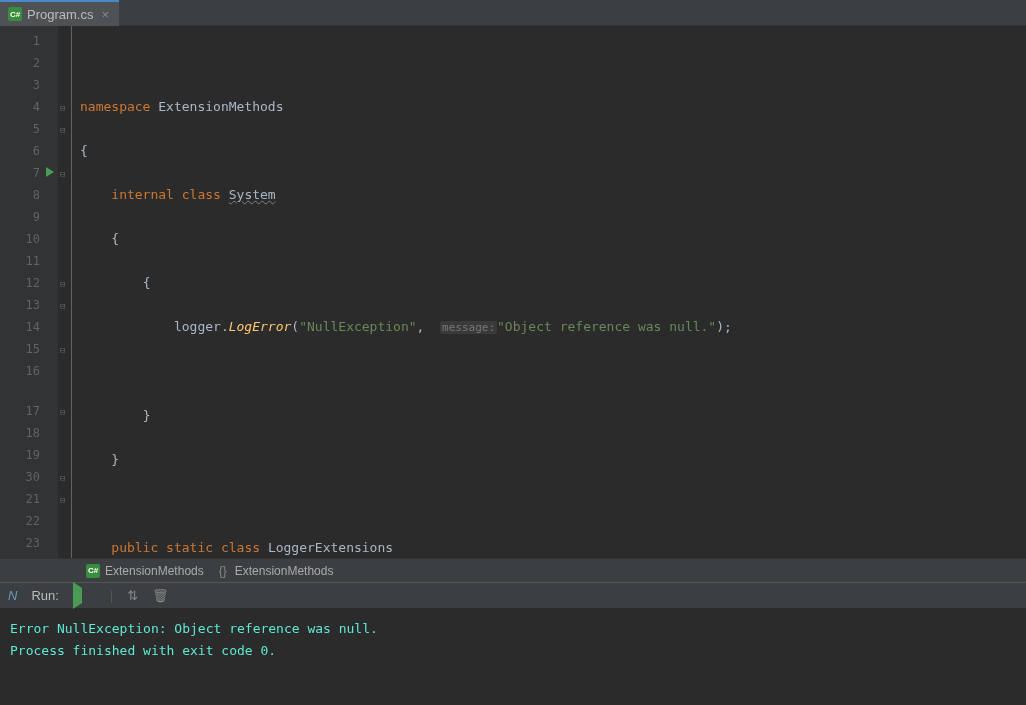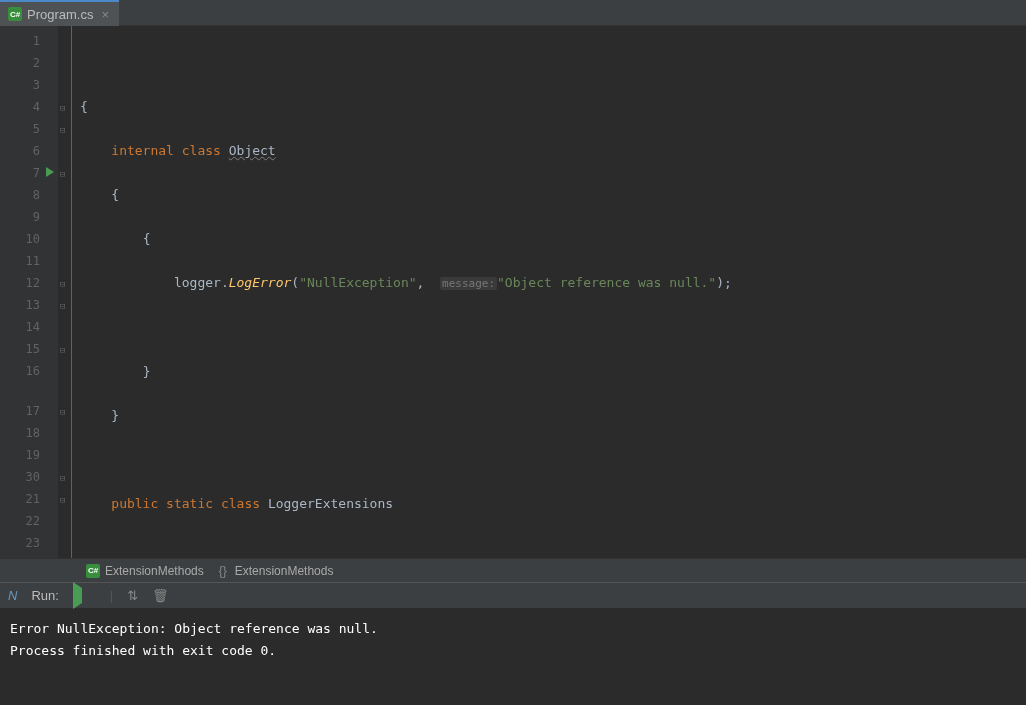--- a/index.html
+++ b/index.html
@@ -148,21 +148,21 @@
       border-top: 6px solid transparent;
       border-bottom: 6px solid transparent;
     }
     .stop-icon { width: 10px; height: 10px; background: #555; }
     .layout-icon { color: #888; font-size: 13px; }
     .trash-icon { color: #888; font-size: 13px; }
     .console {
       padding: 10px 10px;
       font-family: 'Menlo', 'Consolas', monospace;
       font-size: 13px;
-      color: #ffffff;
+      color: #5eead4;
       line-height: 22px;
       background: #2b2b2b;
       height: 97px;
     }
   </style>
 </head>
 <body>
 
 <div class="tabs">
   <div class="tab">
@@ -236,22 +236,23 @@
       <div class="fold-line"></div>
     <div class="fold-line">
         <span class="fold-mark">⊟</span>
       </div>
     <div class="fold-line">
         <span class="fold-mark">⊟</span>
       </div>
   </div>
   <div class="code">
 <div> </div>
+<div><span class="kw">namespace </span><span class="class-ref">ExtensionMethods</span></div>
 <div class="punct">{</div>
-<div>    <span class="kw">internal </span><span class="kw">class </span><span class="class-ref underline-wavy">Object</span></div>
+<div>    <span class="kw">internal </span><span class="kw">class </span><span class="class-ref underline-wavy">System</span></div>
 <div>    <span class="punct">{</span></div>
 <div>        <span class="punct">{</span></div>
 <div>            <span class="type">logger</span><span class="punct">.</span><span class="method-italic">LogError</span><span class="punct">(</span><span class="str">"NullException"</span><span class="punct">, </span> <span class="param-hint">message:</span><span class="str">"Object reference was null."</span><span class="punct">);</span></div>
 <div> </div>
 <div>        <span class="punct">}</span></div>
 <div>    <span class="punct">}</span></div>
 <div> </div>
 <div>    <span class="kw">public </span><span class="kw">static </span><span class="kw">class </span><span class="class-ref">LoggerExtensions</span></div>
 
 

